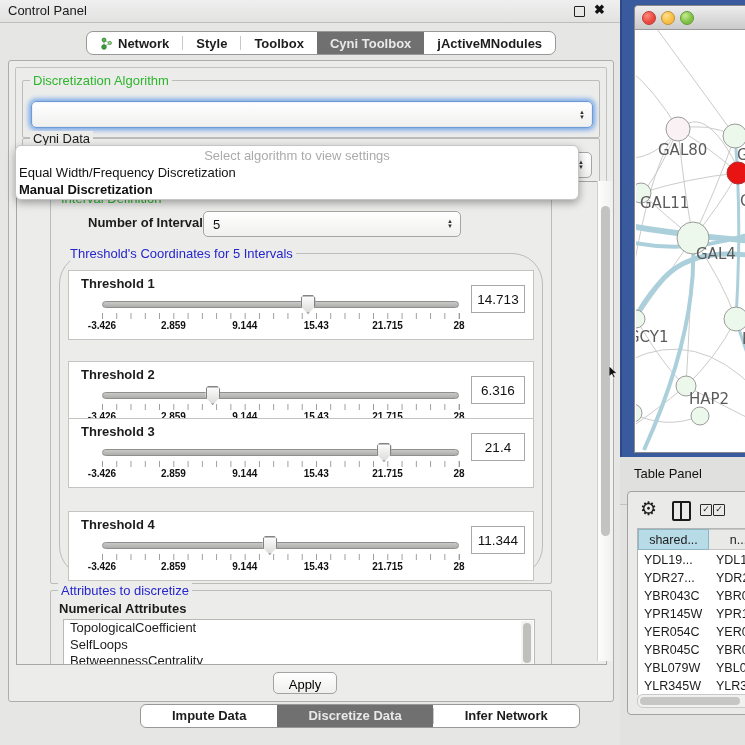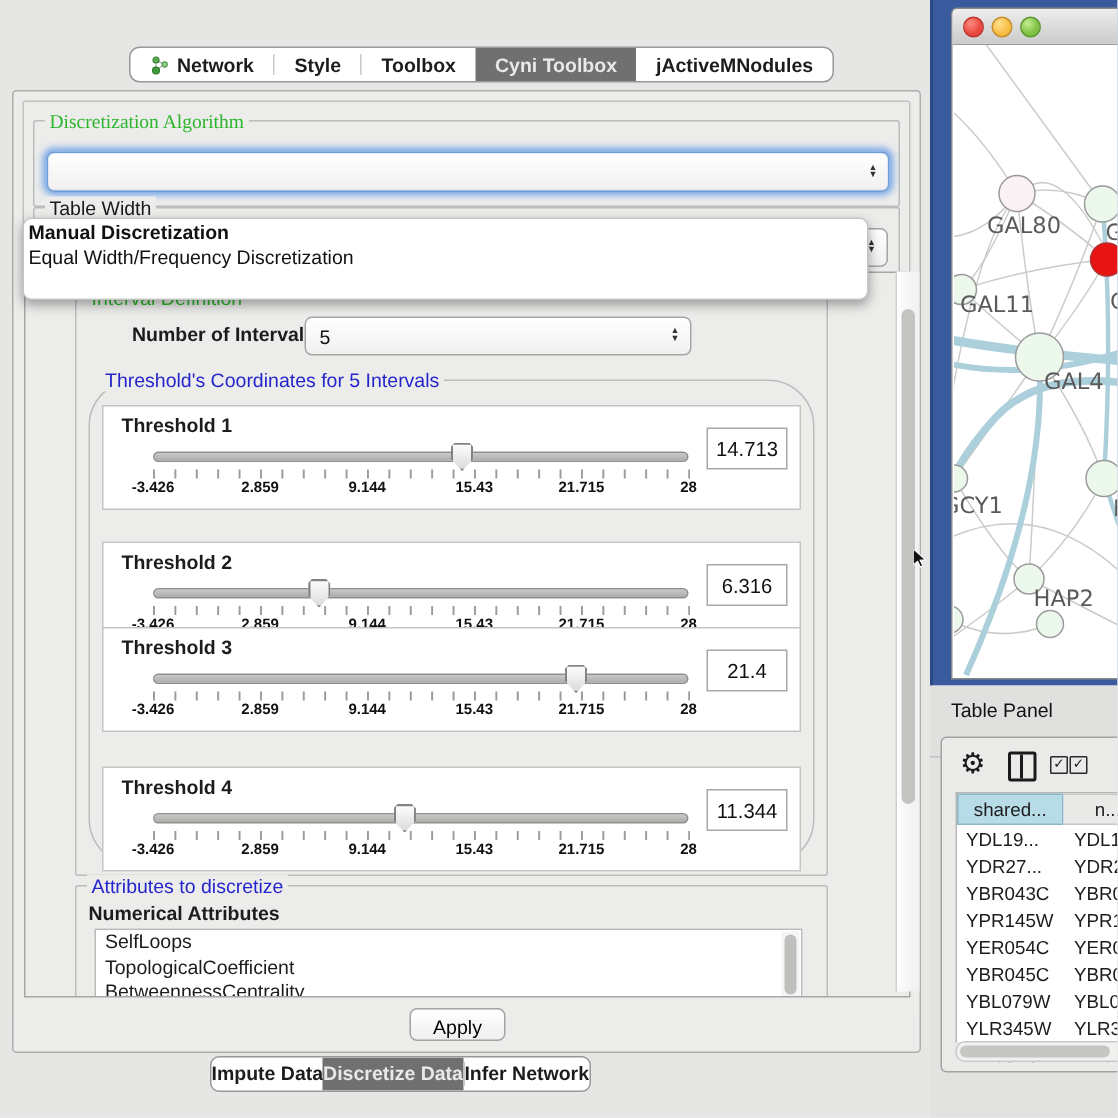--- a/index.html
+++ b/index.html
@@ -63,21 +63,21 @@
   
   #attr-group{left:33px;top:408px;width:500px;height:86px;}
   #attr-label{position:absolute;left:8px;top:10px;font-weight:bold;font-size:13px;}
   #attr-list{position:absolute;left:12px;top:28px;width:470px;height:60px;background:#fff;border:1px solid #B9B9B8;overflow:hidden;}
   .attr-item{height:16.5px;padding-left:6px;font-size:13px;white-space:nowrap;}
   #attr-scroll{position:absolute;right:1px;top:1px;width:12px;height:58px;background:#F4F4F3;}
   #attr-thumb{position:absolute;left:2px;top:2px;width:8px;height:40px;background:#BFBFBE;border-radius:4px;}
   
   #apply-btn{position:absolute;left:264px;top:611px;width:64px;height:22px;background:linear-gradient(#FFFFFF,#EFEFEE);border:1px solid #A3A3A2;border-radius:5px;font-size:13px;text-align:center;line-height:21px;}
   #bottom-tabs{position:absolute;left:140px;top:704px;height:22px;display:flex;background:#fff;border:1px solid #989898;border-radius:6px;overflow:hidden;}
-  .btab{padding:0 0;font-weight:bold;font-size:13px;line-height:22px;color:#1c1c1c;white-space:nowrap;}
+  .btab{padding:0 31px;font-weight:bold;font-size:13px;line-height:22px;color:#1c1c1c;white-space:nowrap;}
   .btab.sel{background:#707070;color:#E9E9E9;}
   .bsep{width:1px;background:#C9C9C9;margin:3px 0;}
   
   #cursor{position:absolute;left:609px;top:366px;z-index:90;}
   
   #right-region{position:absolute;left:620px;top:0;width:125px;height:745px;overflow:hidden;background:#E2E2E1;}
   #desktop{position:absolute;left:0;top:0;width:125px;height:457px;background:#3A5A9E;border-left:2px solid #2d4a88;}
   #net-window{position:absolute;left:12px;top:5px;width:150px;height:446px;background:#fff;border:1px solid #8A8A8A;border-radius:4px 4px 0 0;}
   #nw-titlebar{height:23px;background:linear-gradient(#EDEDED,#CBCBCB);border-bottom:1px solid #9A9A9A;border-radius:4px 4px 0 0;position:relative;}
   .light{position:absolute;top:5px;width:12px;height:12px;border-radius:50%;}
@@ -101,20 +101,25 @@
   .trow{position:absolute;left:0;width:100%;height:18px;font-size:12.5px;line-height:18px;white-space:nowrap;}
   .trow .c1{position:absolute;left:6px;}
   .trow .c2{position:absolute;left:78px;}
   #h-scrollbar{position:absolute;left:9px;top:202px;width:119px;height:12px;background:#F1F1F0;border:1px solid #C9C9C8;border-radius:6px;}
   #h-thumb{position:absolute;left:2px;top:1.5px;width:100px;height:8px;background:#C6C6C5;border-radius:4px;}
 </style>
 </head>
 <body>
 
 <div id="control-panel">
+  <div id="cp-header">
+    <span id="cp-title">Control Panel</span>
+    <span id="float-icon"></span>
+    <span id="close-icon">✖</span>
+  </div>
 
   <div id="top-tabs">
     <div class="ttab">
       <svg width="13" height="13" viewBox="0 0 13 13">
         <path d="M4 3 L9.5 6 M4 10 L9.5 6 M4 3 L4 10" stroke="#B9B9B9" stroke-width="1" fill="none"></path>
         <circle cx="4" cy="3" r="2" fill="#57B14E" stroke="#3B8436" stroke-width="0.8"></circle>
         <circle cx="4" cy="10" r="2.3" fill="#3F9C3B" stroke="#2F7A2C" stroke-width="0.8"></circle>
         <circle cx="9.8" cy="6" r="1.7" fill="#8FD086" stroke="#4F9A49" stroke-width="0.8"></circle>
       </svg>
       <span>Network</span>
@@ -132,46 +137,47 @@
       </div>
     <div class="ttab">
         <span>jActiveMNodules</span>
       </div>
   </div>
 
   <div id="main-panel">
 
     <div id="upper-wrap">
 
-      <div class="group" style="left:6px;top:12px;width:576px;height:56px;font-family:Liberation Serif, serif;">
+      <div class="group" style="left:6px;top:12px;width:576px;height:56px;">
         <span class="gtitle green">Discretization Algorithm</span>
         <div class="combo" id="algo-combo">
           <span class="cval"></span>
           <span class="spin">
               <span>▲</span>
               <span>▼</span>
             </span>
         </div>
       </div>
 
       <div class="group" style="left:6px;top:70px;width:576px;height:43px;">
-        <span class="gtitle dark">Table Width</span>
+        <span class="gtitle dark">Cyni Data</span>
         <div class="combo" style="left:7px;top:13px;width:560px;height:24px;">
           <span class="cval">galFiltered.sif default node</span>
           <span class="spin">
               <span>▲</span>
               <span>▼</span>
             </span>
         </div>
       </div>
     </div>
 
     <div id="algo-popup">
+      <span class="prompt">Select algorithm to view settings</span>
+      <span class="opt">Equal Width/Frequency Discretization</span>
       <span class="opt bold">Manual Discretization</span>
-      <span class="opt">Equal Width/Frequency Discretization</span>
     </div>
 
     <div id="scroll-panel">
 
       <div class="group" id="interval-group">
         <span class="gtitle green">Interval Definition</span>
         <span id="intervals-label">Number of Intervals</span>
         <div class="combo" id="intervals-combo">
           <span class="cval">5</span>
           <span class="spin">
@@ -254,22 +260,22 @@
               </div>
             </div>
           </div>
         </div>
       </div>
 
       <div class="group" id="attr-group">
         <span class="gtitle blue">Attributes to discretize</span>
         <span id="attr-label">Numerical Attributes</span>
         <div id="attr-list">
+          <div class="attr-item">TopologicalCoefficient</div>
           <div class="attr-item">SelfLoops</div>
-          <div class="attr-item">TopologicalCoefficient</div>
           <div class="attr-item">BetweennessCentrality</div>
           <div id="attr-scroll">
               <div id="attr-thumb"></div>
             </div>
         </div>
       </div>
     </div>
 
     <button id="apply-btn">Apply</button>
   </div>

